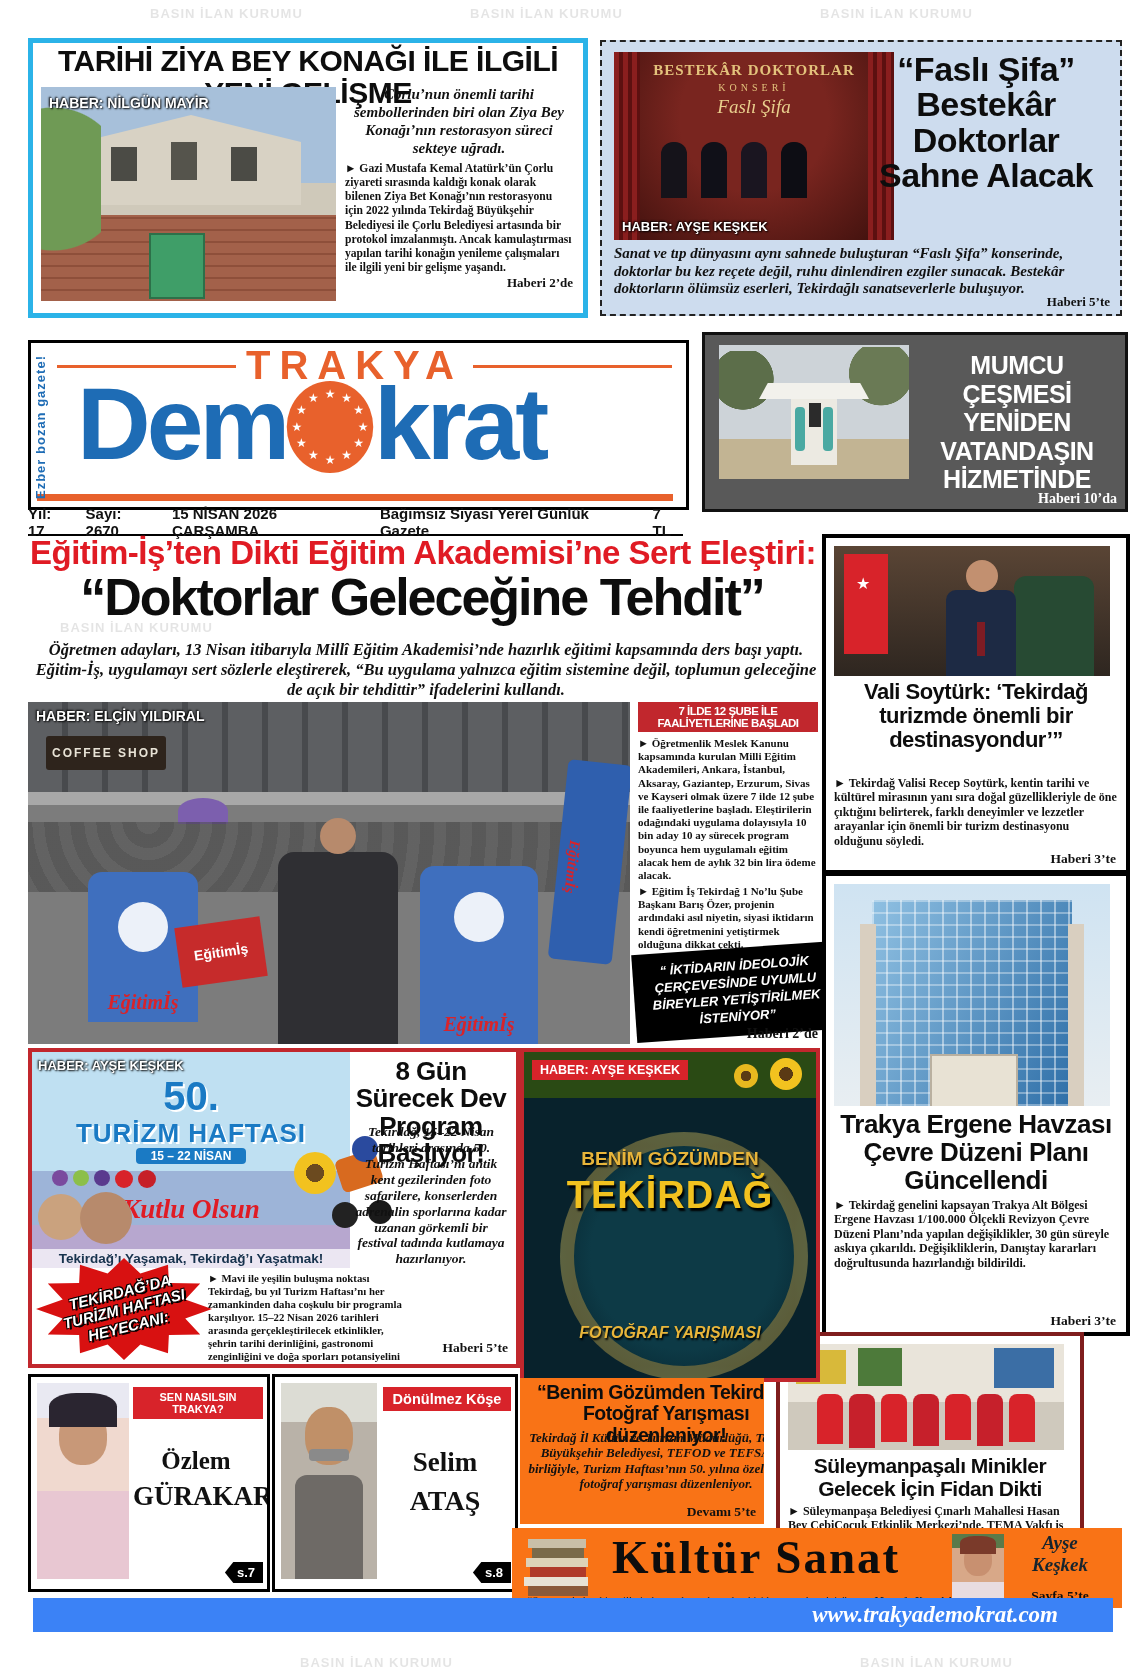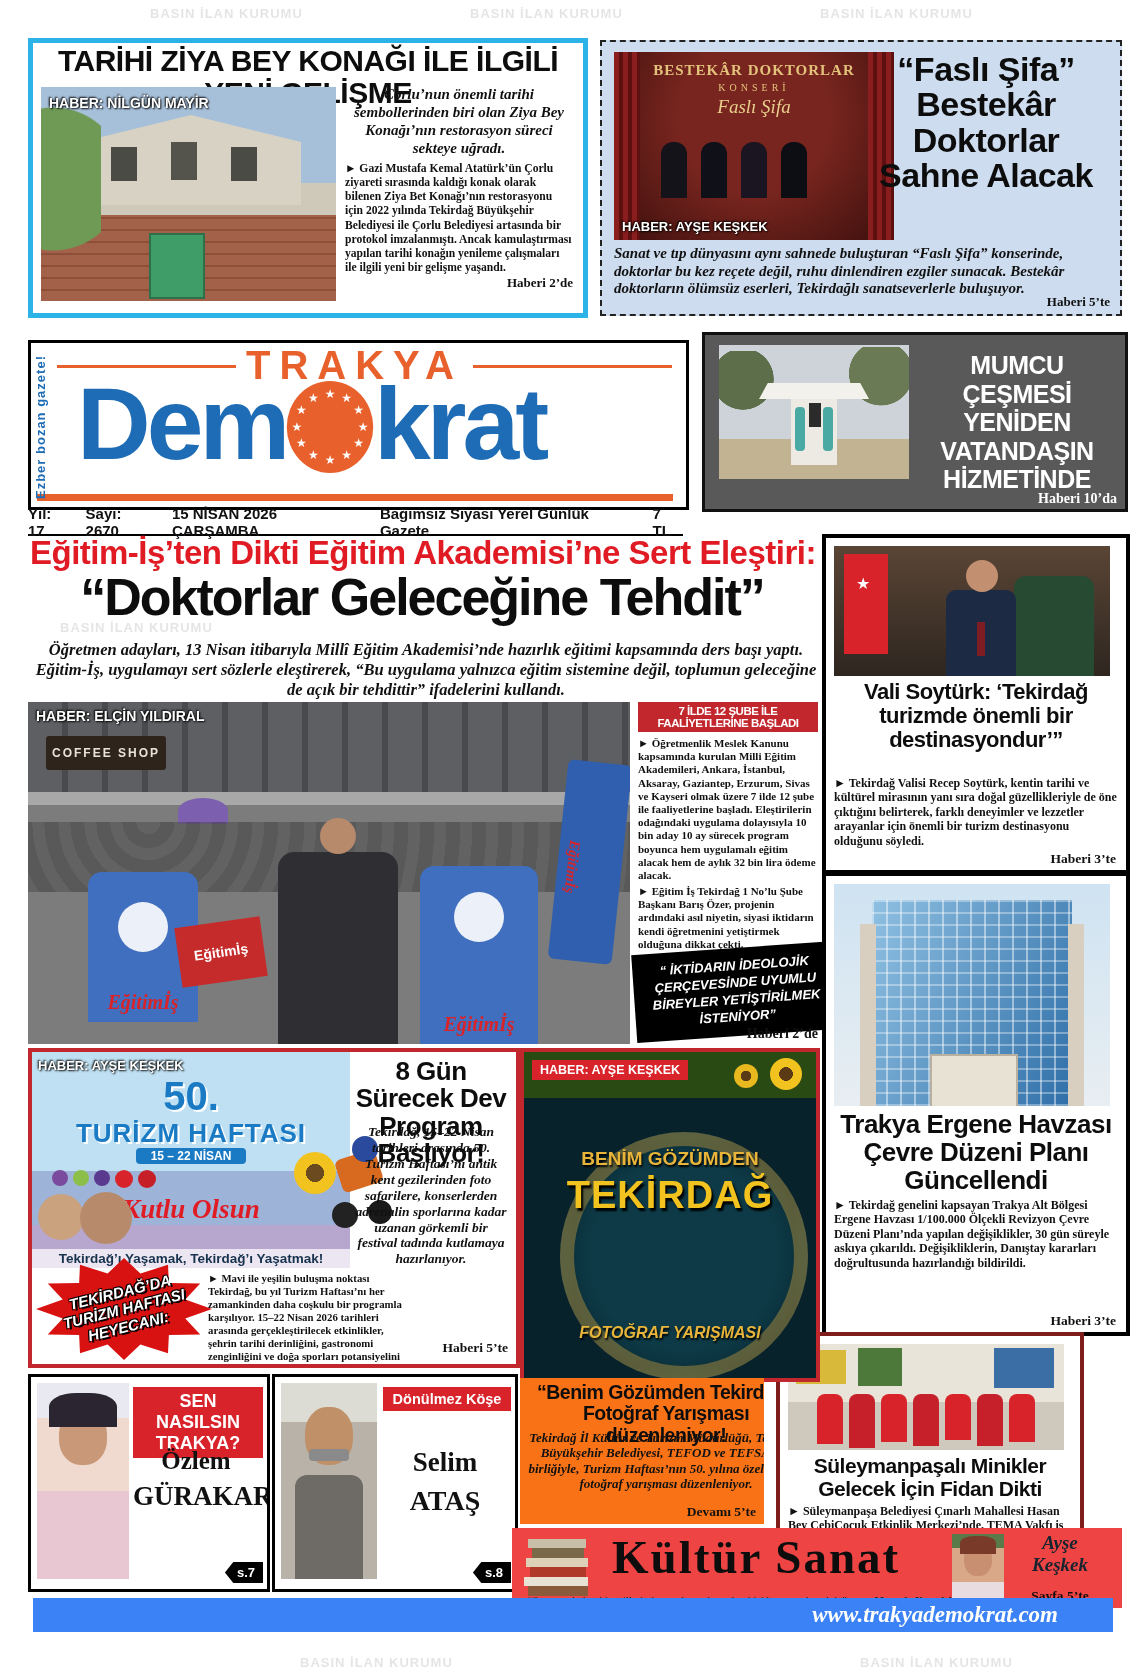--- a/index.html
+++ b/index.html
@@ -261,38 +261,38 @@
     <div class="cond headline-black" style="position:absolute;left:2px;top:4px;width:288px;font-size:19.5px;line-height:1.1;">“Benim Gözümden Tekirdağ” Fotoğraf Yarışması düzenleniyor!</div>
     <div class="lead" style="position:absolute;left:8px;top:52px;width:276px;font-size:13px;line-height:1.18;text-align:center;">Tekirdağ İl Kültür ve Turizm Müdürlüğü, Tekirdağ Büyükşehir Belediyesi, TEFOD ve TEFSAD iş birliğiyle, Turizm Haftası’nın 50. yılına özel dev bir fotoğraf yarışması düzenleniyor.</div>
     <div class="pageref" style="position:absolute;right:8px;bottom:4px;font-size:13.5px;">Devamı 5’te</div>
   </div>
 
   <div class="box" style="left:28px;top:1374px;width:236px;height:212px;border:3px solid #000;">
     <div class="photo" style="left:6px;top:6px;width:92px;height:196px;background:linear-gradient(#e9e9f2 0 18%,#f0d9cf 18% 55%,#e8c7d2 55% 100%);">
       <div style="position:absolute;left:22px;top:26px;width:48px;height:56px;background:#c89878;border-radius:45%;"></div>
       <div style="position:absolute;left:12px;top:10px;width:68px;height:34px;background:#2a2530;border-radius:40% 40% 0 0;"></div>
     </div>
-    <div class="redlabel" style="position:absolute;left:102px;top:10px;width:126px;font-size:18px;padding:4px 2px;">SEN NASILSIN TRAKYA?</div>
+    <div class="redlabel" style="position:absolute;left:102px;top:10px;width:126px;font-size:11px;padding:4px 2px;">SEN NASILSIN TRAKYA?</div>
     <div class="serif" style="position:absolute;left:102px;top:70px;width:126px;text-align:center;font-weight:bold;font-size:25px;color:#111;">Özlem</div>
     <div class="serif" style="position:absolute;left:102px;top:104px;width:126px;text-align:center;font-weight:bold;font-size:27px;color:#111;">GÜRAKAR</div>
     <div class="blacktag" style="right:4px;bottom:6px;">s.7</div>
   </div>
   <div class="box" style="left:272px;top:1374px;width:240px;height:212px;border:3px solid #000;">
     <div class="photo" style="left:6px;top:6px;width:96px;height:196px;background:linear-gradient(#dcdcd4 0 20%,#b9b2a8 20% 100%);">
       <div style="position:absolute;left:24px;top:24px;width:48px;height:58px;background:#c09068;border-radius:45%;"></div>
       <div style="position:absolute;left:28px;top:66px;width:40px;height:12px;background:#8a8a8a;border-radius:4px;"></div>
       <div style="position:absolute;left:14px;top:92px;width:68px;height:104px;background:#6e6a66;border-radius:12px 12px 0 0;"></div>
     </div>
     <div class="redlabel" style="position:absolute;left:108px;top:10px;width:124px;font-size:14.5px;padding:4px 2px;">Dönülmez Köşe</div>
     <div class="serif" style="position:absolute;left:108px;top:70px;width:124px;text-align:center;font-weight:bold;font-size:27px;color:#111;">Selim</div>
     <div class="serif" style="position:absolute;left:108px;top:108px;width:124px;text-align:center;font-weight:bold;font-size:28px;color:#111;">ATAŞ</div>
     <div class="blacktag" style="right:4px;bottom:6px;">s.8</div>
   </div>
 
-  <div class="box" style="left:512px;top:1528px;width:610px;height:80px;background:#ef4444;">
+  <div class="box" style="left:512px;top:1528px;width:610px;height:80px;background:#f97316;">
     <div class="abs" style="left:10px;top:6px;width:78px;height:62px;">
       <div style="position:absolute;left:6px;bottom:0;width:60px;height:10px;background:#8a5a3a;"></div>
       <div style="position:absolute;left:2px;bottom:10px;width:64px;height:9px;background:#e8e2d4;"></div>
       <div style="position:absolute;left:8px;bottom:19px;width:56px;height:10px;background:#b03a2a;"></div>
       <div style="position:absolute;left:4px;bottom:29px;width:62px;height:9px;background:#ddd2b8;"></div>
       <div style="position:absolute;left:10px;bottom:38px;width:52px;height:10px;background:#7a6a4a;"></div>
       <div style="position:absolute;left:6px;bottom:48px;width:58px;height:9px;background:#c9bfa8;"></div>
     </div>
     <div class="serif" style="position:absolute;left:100px;top:2px;font-weight:bold;font-size:47px;color:#0d0d0d;letter-spacing:2px;">Kültür Sanat</div>
     <div class="serif" style="position:absolute;left:14px;bottom:2px;font-style:italic;font-size:11px;color:#15242e;">

